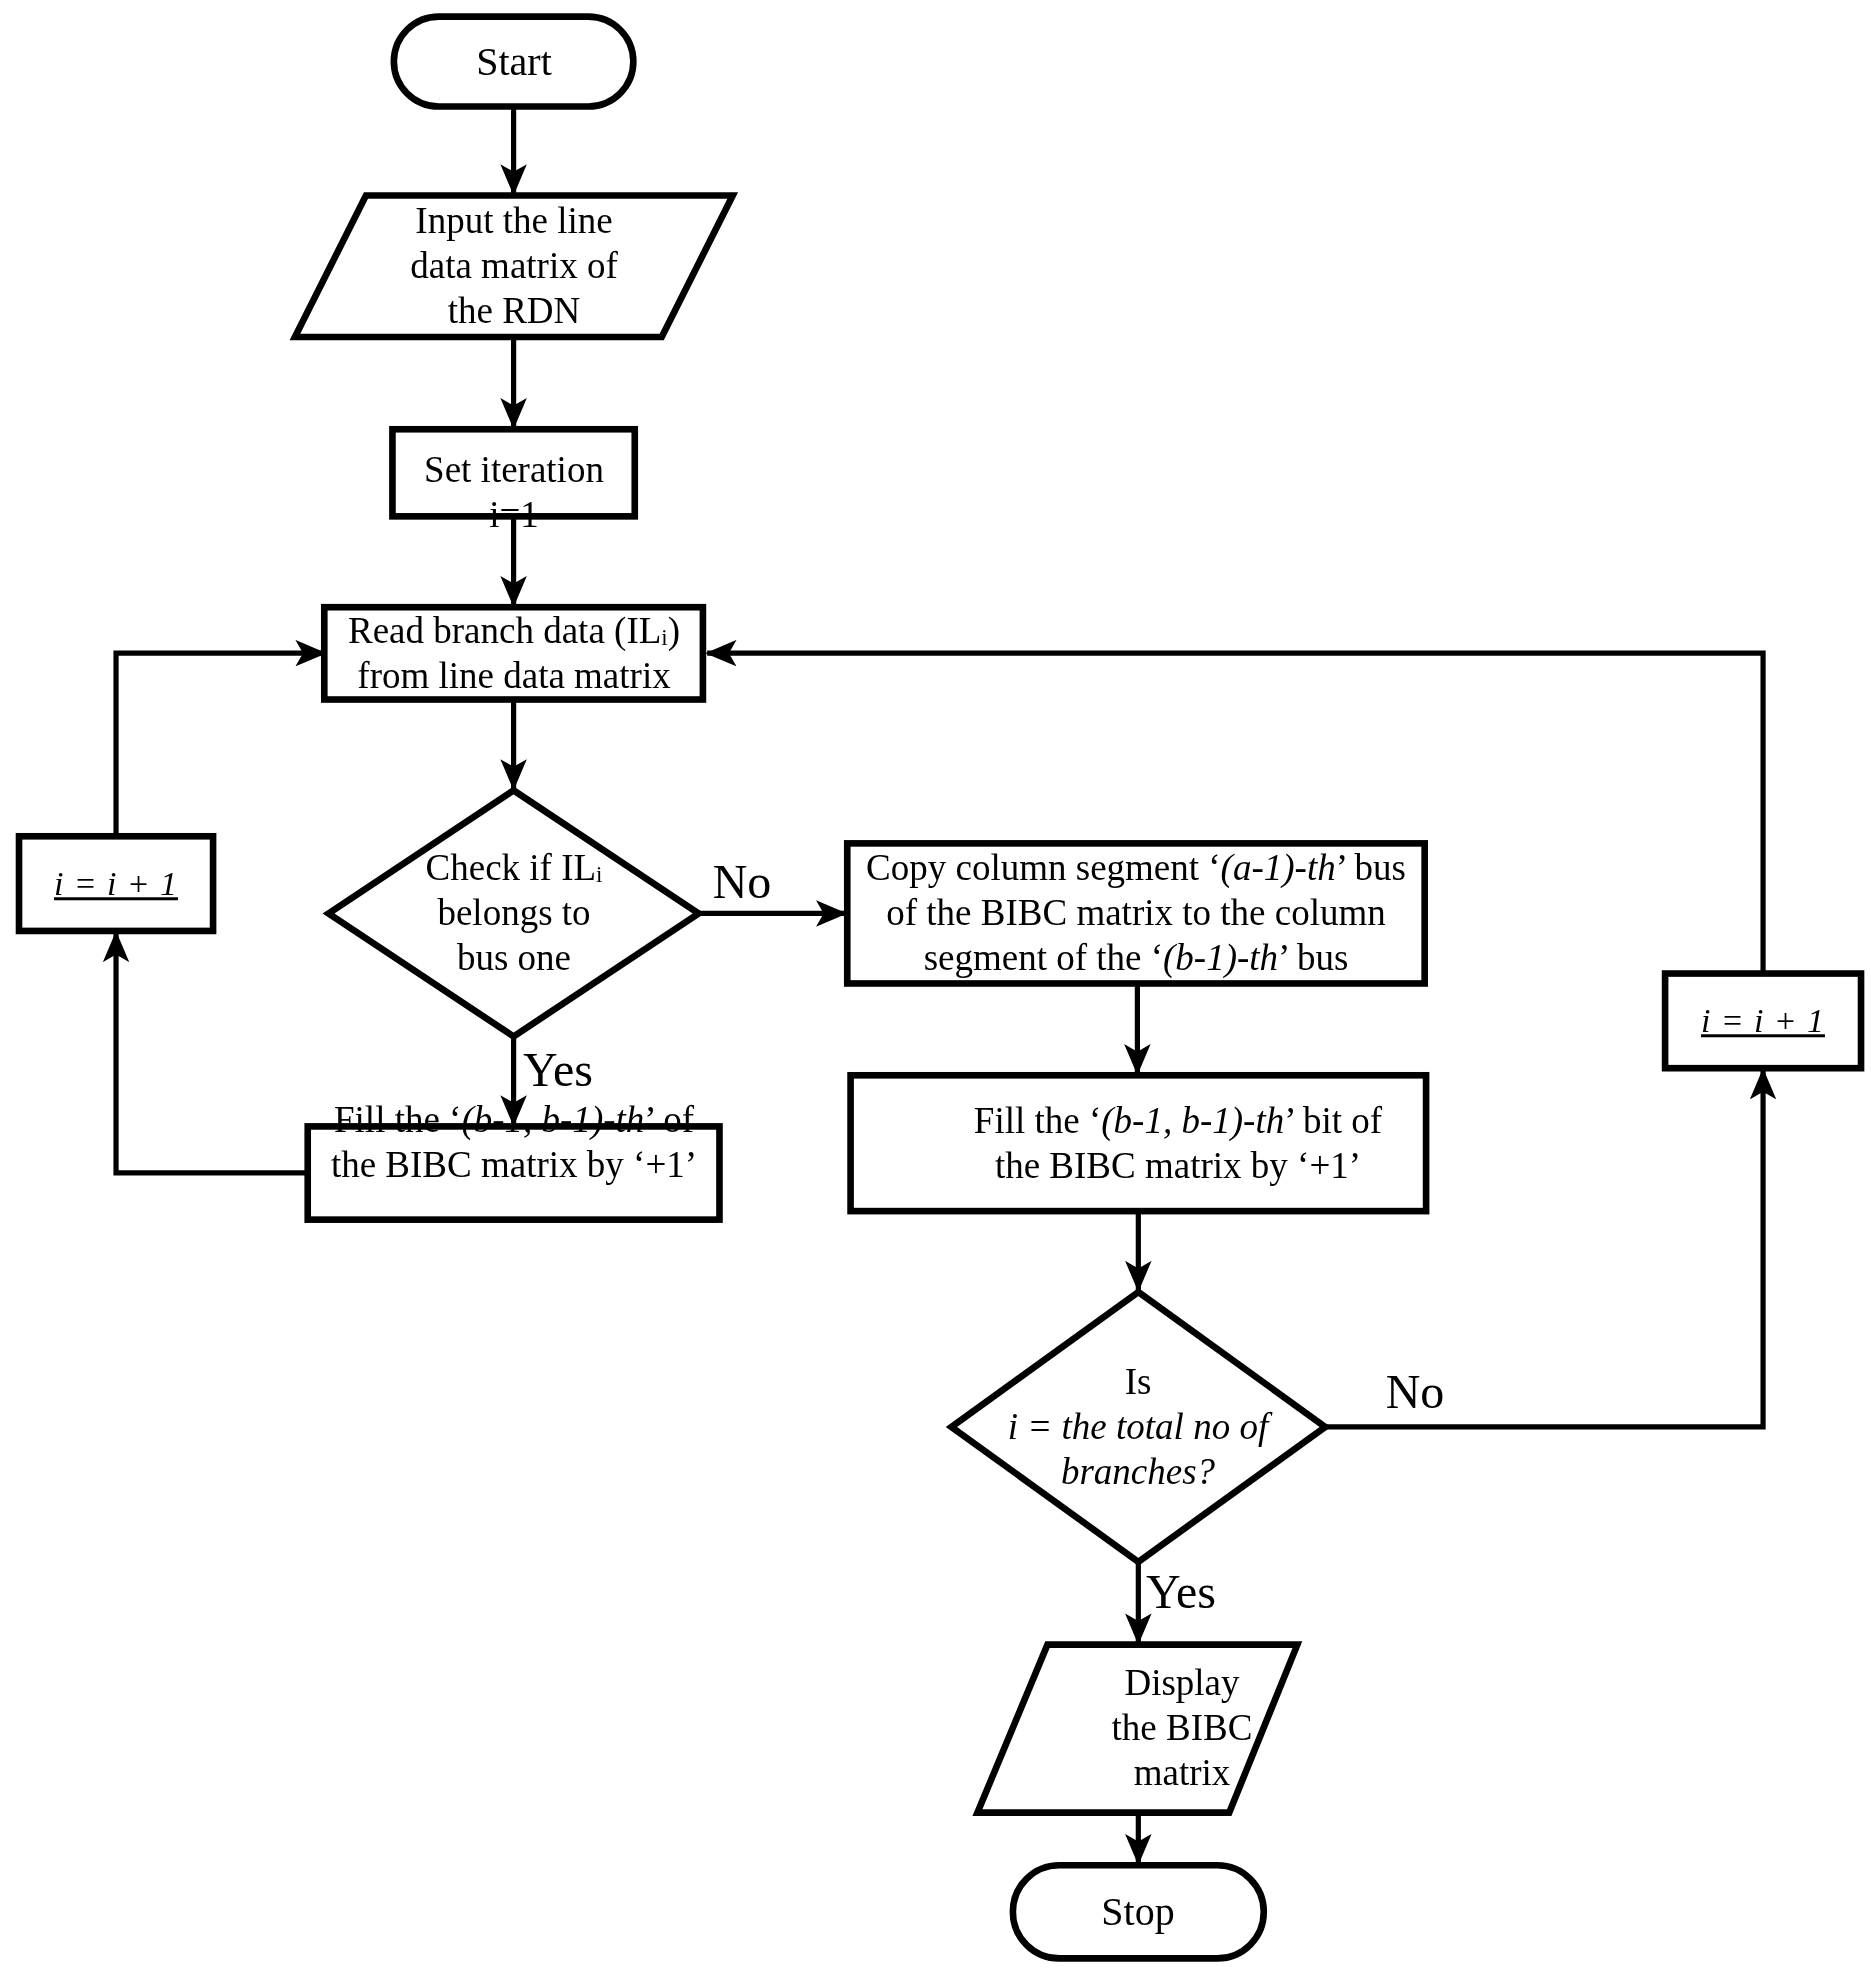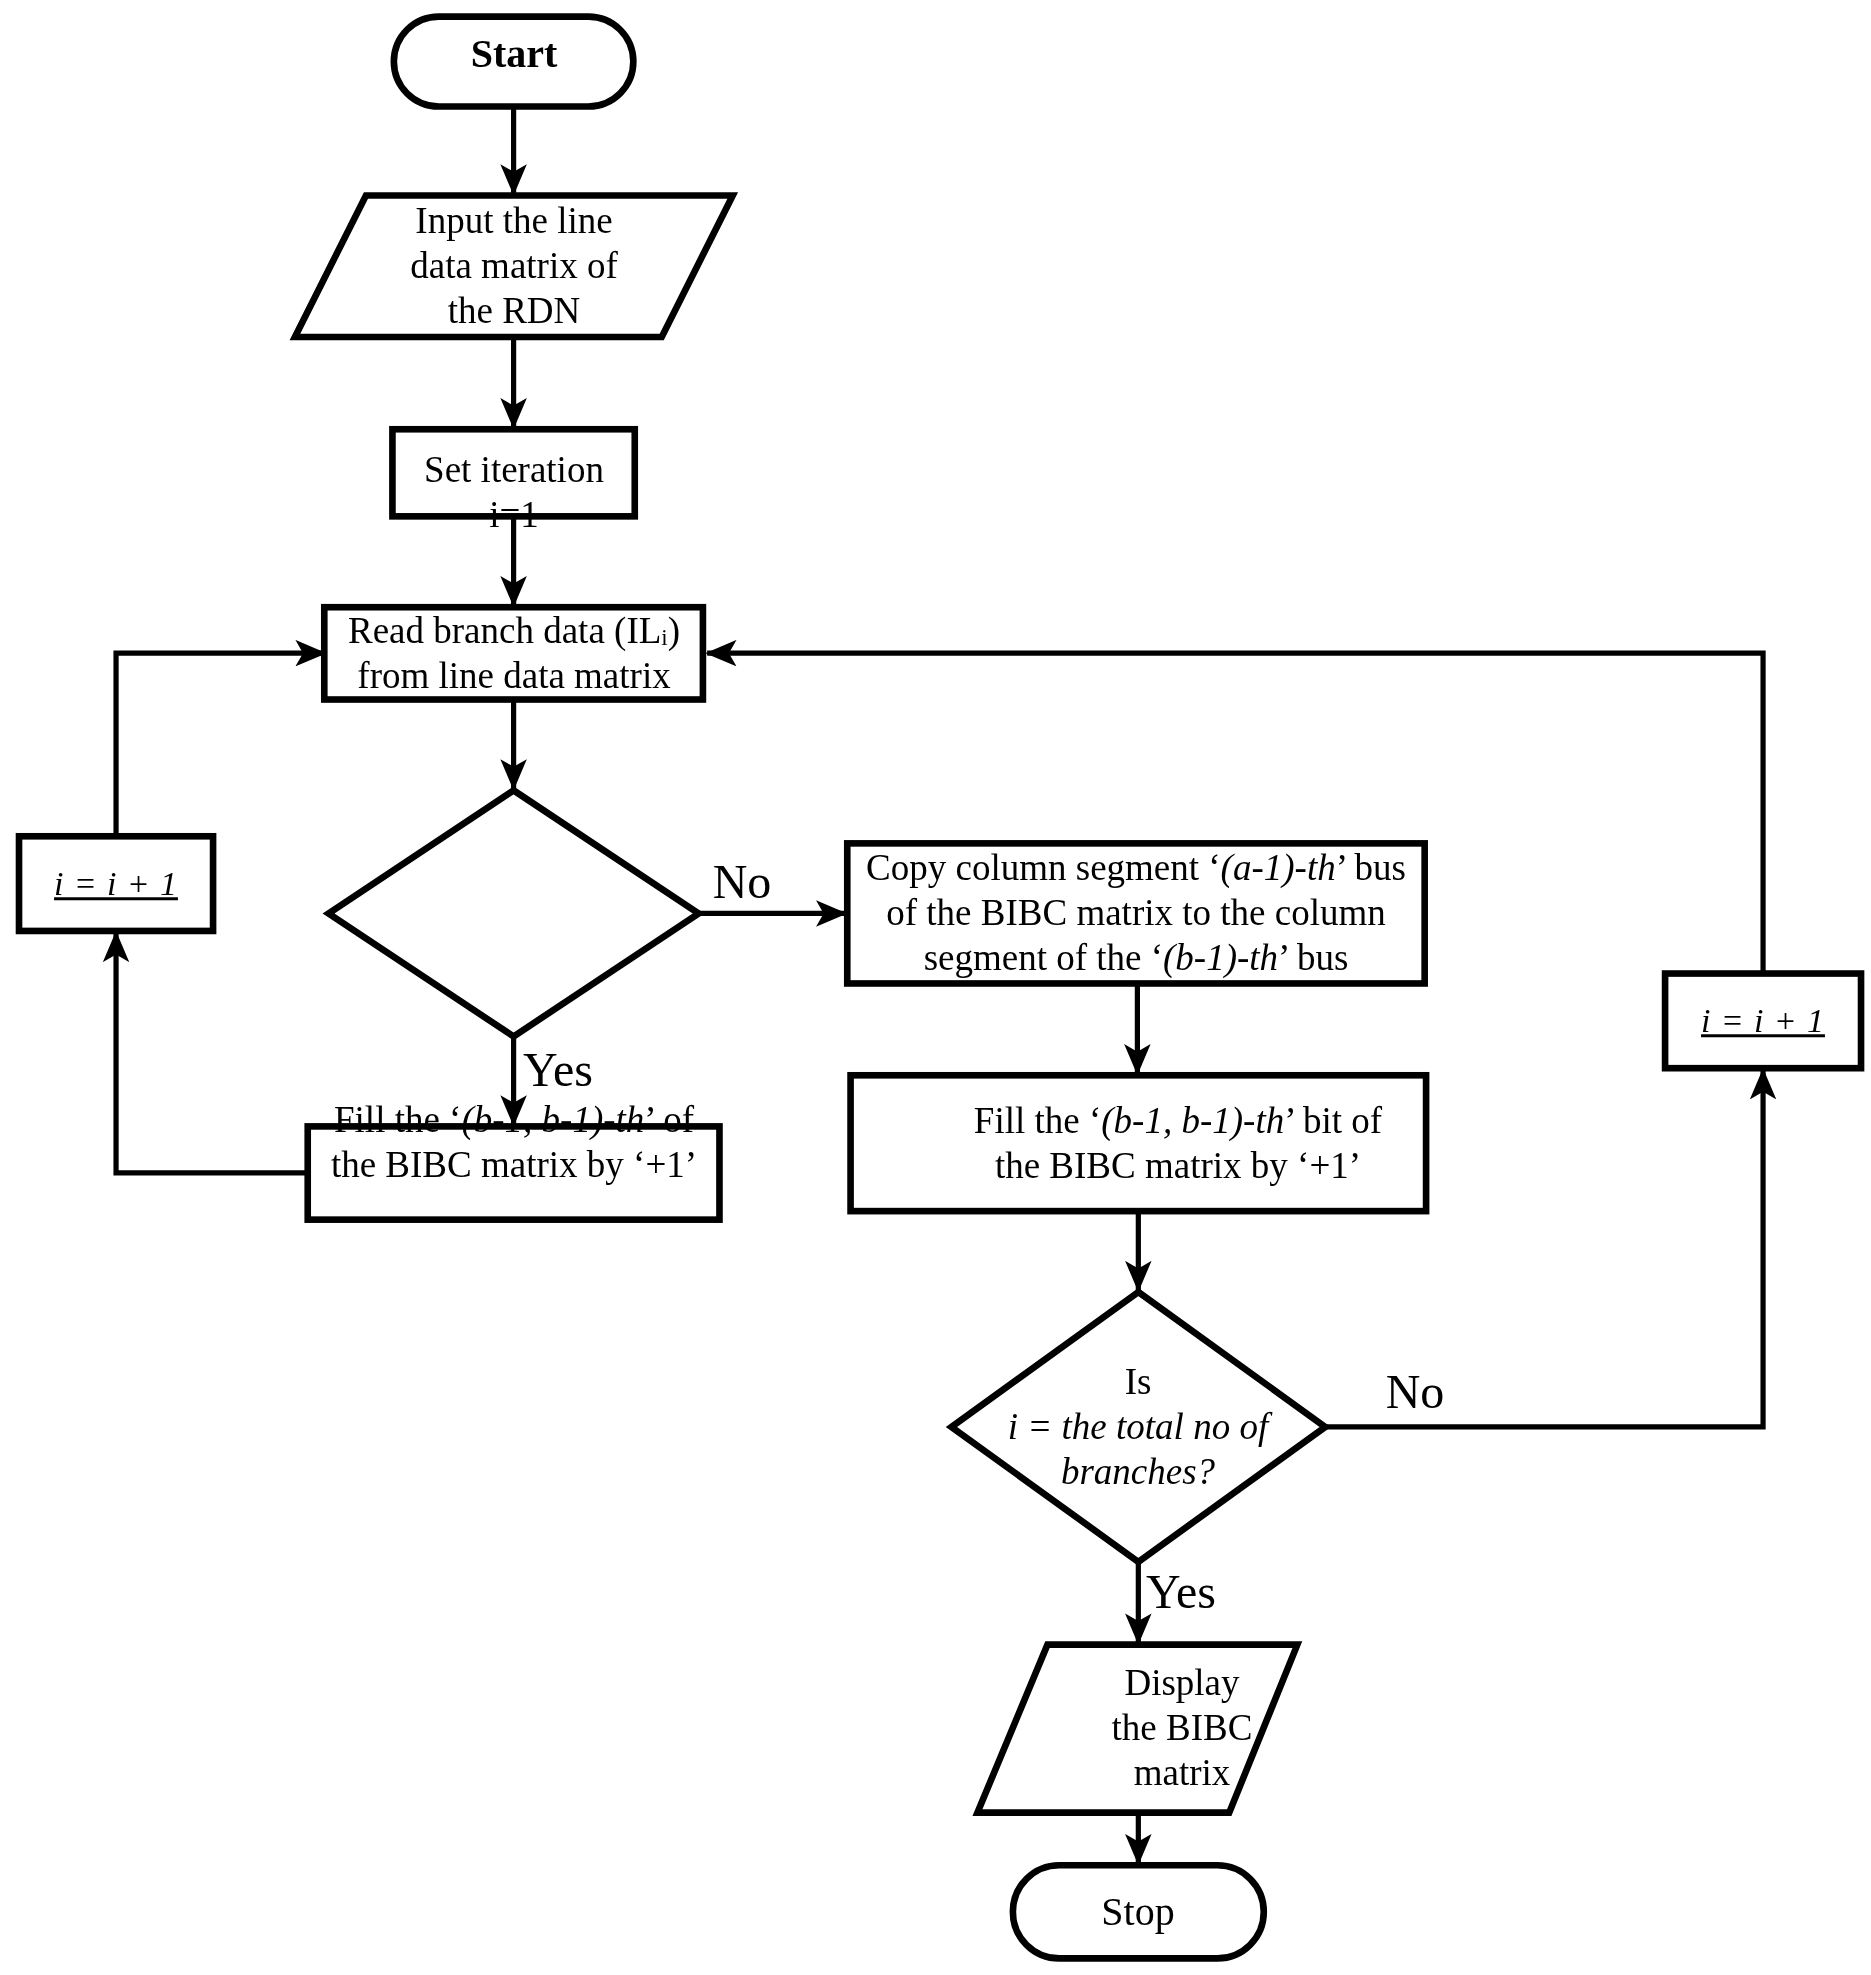--- a/index.html
+++ b/index.html
@@ -54,40 +54,45 @@
       <rect x="650" y="2380" width="870" height="197"></rect>
       <rect x="1790" y="1782" width="1220" height="296"></rect>
       <rect x="1797" y="2272" width="1216" height="287"></rect>
       <polygon points="2405,2730 2800,3015 2405,3300 2010,3015"></polygon>
       <rect x="3518" y="2057" width="414" height="200"></rect>
       <polygon points="2213,3475 2741,3475 2597,3830 2065,3830"></polygon>
       <rect x="2140" y="3941" width="530" height="197" rx="98"></rect>
     </g>
   </svg>
 
-  <div class="node big" style="left:514px;top:54px;font-weight:bold;">
+  <div class="node big" style="left:514px;top:62px;">
     <div class="line">Start</div>
   </div>
 
   <div class="node" style="left:514px;top:266px;">
     <div class="line">Input the line</div>
     <div class="line">data matrix of</div>
     <div class="line">the RDN</div>
   </div>
 
   <div class="node" style="left:514px;top:492px;">
     <div class="line">Set iteration</div>
     <div class="line">i=1</div>
   </div>
 
   <div class="node" style="left:514px;top:653px;">
     <div class="line"><span>Read branch data (IL</span><span class="sub">i</span><span>)</span></div>
     <div class="line">from line data matrix</div>
   </div>
 
+  <div class="node" style="left:514px;top:913px;">
+    <div class="line"><span>Check if IL</span><span class="sub">i</span></div>
+    <div class="line">belongs to</div>
+    <div class="line">bus one</div>
+  </div>
 
   <div class="node inc" style="left:116px;top:884px;">
     <div class="line">i = i + 1</div>
   </div>
 
   <div class="node" style="left:514px;top:1142px;">
     <div class="line"><span>Fill the ‘</span><span class="it">(b-1, b-1)-th</span><span>’ of</span></div>
     <div class="line">the BIBC matrix by ‘+1’</div>
   </div>
 

